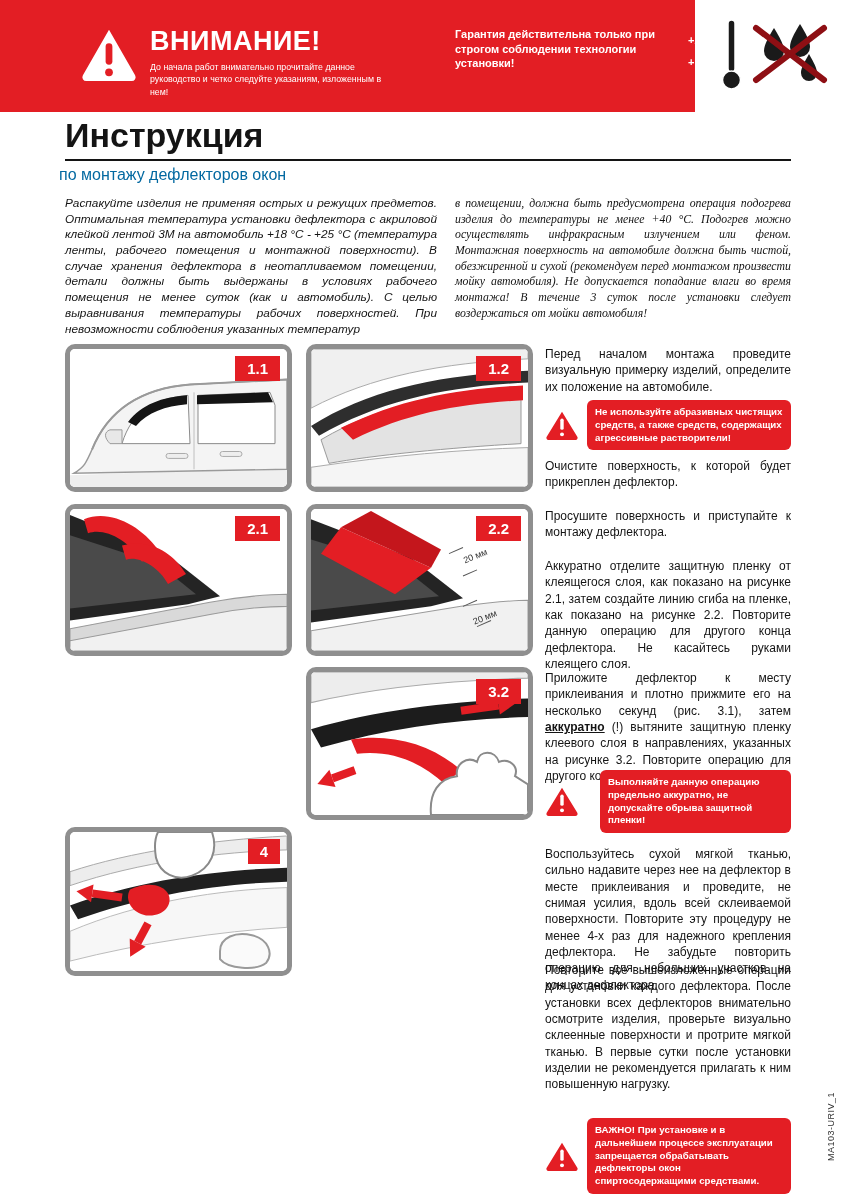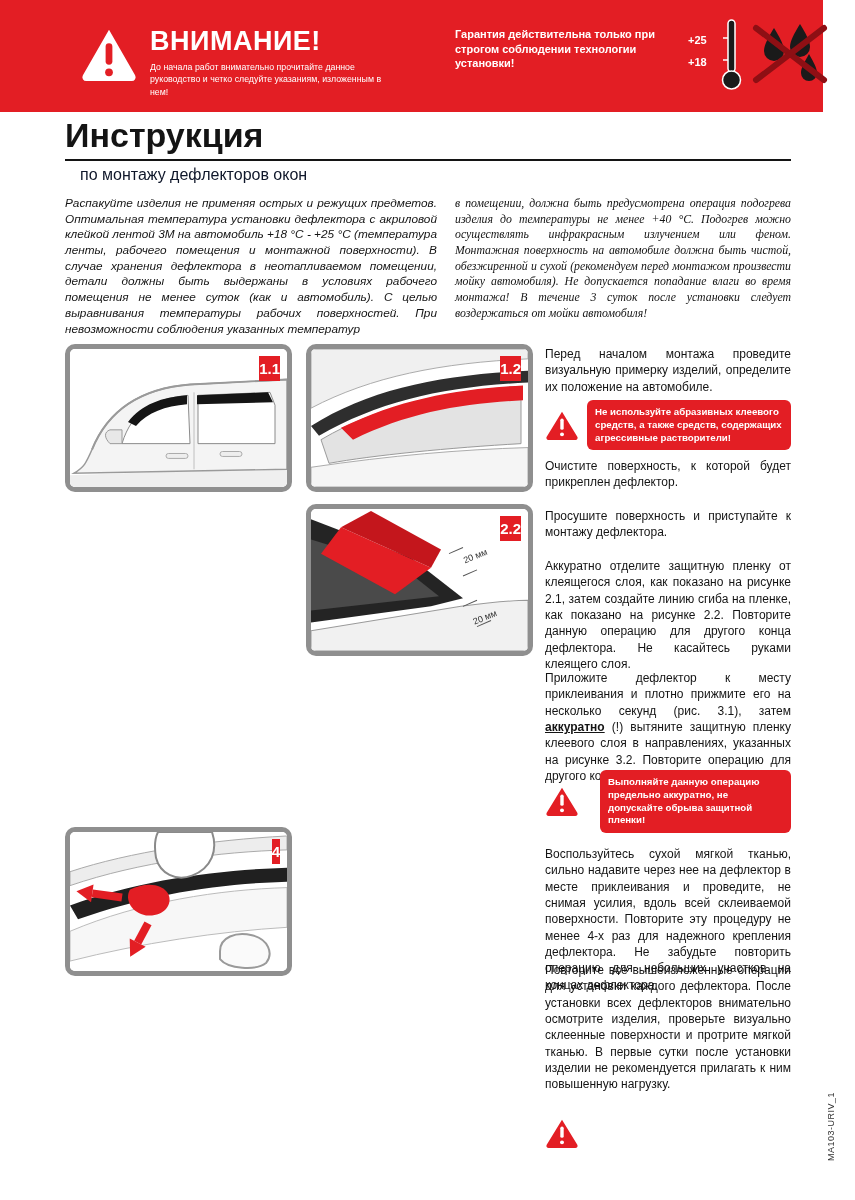--- a/index.html
+++ b/index.html
@@ -1,50 +1,50 @@
 <!DOCTYPE html>
 <html><head>
 <meta charset="utf-8">
 <style>
   * { margin:0; padding:0; box-sizing:border-box; }
   html,body { width:855px; height:1200px; }
   body { font-family:"Liberation Sans", sans-serif; background:#fff; position:relative; overflow:hidden; }
   .page { position:absolute; inset:0; width:855px; height:1200px; background:#fff; }
 
   
-  .banner { position:absolute; left:0; top:0; width:823px; height:112px; background:#e31e24; }
+  .banner { position:absolute; left:0; top:0; width:695px; height:112px; background:#e31e24; }
   .banner-tri { position:absolute; left:80px; top:26px; width:58px; height:56px; }
   .warn-title { position:absolute; left:150px; top:26px; font-size:27px; font-weight:bold; color:#fff; letter-spacing:.5px; }
   .warn-sub { position:absolute; left:150px; top:61px; width:250px; font-size:8.8px; color:#fff; line-height:1.4; }
   .guarantee { position:absolute; left:455px; top:27px; width:232px; font-size:11px; font-weight:bold; color:#fff; line-height:1.32; }
   .temp-high { position:absolute; left:688px; top:34px; color:#fff; font-size:11px; font-weight:bold; }
   .temp-low  { position:absolute; left:688px; top:56px; color:#fff; font-size:11px; font-weight:bold; }
   .thermo { position:absolute; left:720px; top:16px; width:22px; height:76px; }
   .nowater { position:absolute; left:752px; top:22px; width:76px; height:64px; }
 
   
   .title-main { position:absolute; left:65px; top:116px; font-size:34px; font-weight:bold; color:#141414; }
   .title-rule { position:absolute; left:65px; top:159px; width:726px; height:2px; background:#141414; }
-  .title-sub  { position:absolute; left:80px; top:166px; font-size:16px; color:#0f172a;text-align:center; }
+  .title-sub  { position:absolute; left:59px; top:166px; font-size:16px; color:#0369a1;text-align:center; }
 
   
   .intro-left  { position:absolute; left:65px;  top:196px; width:372px; font-style:italic; font-size:11.8px; line-height:1.33; text-align:justify; color:#141414; }
   .intro-right { position:absolute; left:455px; top:196px; width:336px; font-style:italic; font-size:11.8px; line-height:1.33; text-align:justify; color:#141414;font-family:Liberation Serif, serif; }
 
   
   .fig { position:absolute; border:5px solid #8f8f8f; border-radius:10px; background:#fff; overflow:hidden; }
   .fig svg { display:block; width:100%; height:100%; }
   #fig11 { left:65px;  top:344px; width:227px; height:148px; }
   #fig12 { left:306px; top:344px; width:227px; height:148px; }
   #fig21 { left:65px;  top:504px; width:227px; height:152px; }
   #fig22 { left:306px; top:504px; width:227px; height:152px; }
   #fig31 { left:65px;  top:667px; width:227px; height:153px; }
   #fig32 { left:306px; top:667px; width:227px; height:153px; }
   #fig4  { left:65px;  top:827px; width:227px; height:149px; }
-  .badge { position:absolute; top:7px; right:7px; background:#e31e24; color:#fff; font-weight:bold; font-size:15px; line-height:1; padding:5px 0; z-index:2; }
+  .badge { position:absolute; top:7px; right:7px; background:#e31e24; color:#fff; font-weight:bold; font-size:15px; line-height:1; padding:5px 12px; z-index:2; }
 
   
   .step { position:absolute; left:545px; width:246px; font-size:12px; line-height:1.36; text-align:justify; color:#141414; }
   #s1a { top:346px; }
   #s1b { top:458px; }
   #s2a { top:508px; }
   #s2b { top:558px; }
   #s3  { top:670px; }
   #s4a { top:846px; }
   #s4b { top:962px; }
@@ -118,40 +118,70 @@
     <svg viewBox="0 0 217 140" preserveAspectRatio="none">
       <rect width="217" height="140" fill="#ffffff"></rect>
       <path d="M0 60 C60 28 130 14 217 10 L217 0 L0 0 Z" fill="#f0f0f0" stroke="#aaaaaa"></path>
       <path d="M0 78 C60 40 130 26 217 22 L217 34 C135 38 70 52 8 88 Z" fill="#2e2e2e"></path>
       <path d="M10 92 C70 56 140 42 210 38 L210 96 C140 100 60 108 18 116 Z" fill="#e3e3e3" stroke="#999999"></path>
       <path d="M30 80 C90 50 150 40 212 37 L212 52 C152 55 98 64 42 92 Z" fill="#e31e24"></path>
       <path d="M0 120 C80 108 150 102 217 100 L217 140 L0 140 Z" fill="#f5f5f5" stroke="#aaaaaa"></path>
     </svg>
   </figure>
 
+  <figure class="fig" id="fig21">
+    <div class="badge">2.1</div>
+    <svg viewBox="0 0 217 140" preserveAspectRatio="none">
+      <rect width="217" height="140" fill="#ffffff"></rect>
+      <path d="M0 126 L140 98 C175 92 200 90 217 90 L217 140 L0 140 Z" fill="#f1f1f1" stroke="#9a9a9a"></path>
+      <path d="M0 118 L140 92 C175 86 200 84 217 84 L217 96 C195 96 170 98 140 104 L0 130 Z" fill="#d9d9d9" stroke="#9a9a9a"></path>
+      <path d="M0 6 L96 44 L150 86 L118 94 L0 110 Z" fill="#242424"></path>
+      <path d="M0 26 L88 54 L126 84 L0 98 Z" fill="#4a4a4a"></path>
+      <path d="M14 10 C40 0 70 16 88 40 L72 52 C58 30 34 18 18 24 Z" fill="#e31e24"></path>
+      <path d="M52 36 C80 28 104 44 116 64 L98 74 C88 56 68 46 56 50 Z" fill="#e31e24"></path>
+    </svg>
+  </figure>
 
   <figure class="fig" id="fig22">
     <div class="badge">2.2</div>
     <svg viewBox="0 0 217 140" preserveAspectRatio="none">
       <rect width="217" height="140" fill="#ffffff"></rect>
       <path d="M0 120 L150 96 C180 92 205 90 217 90 L217 140 L0 140 Z" fill="#f1f1f1" stroke="#9a9a9a"></path>
       <path d="M0 10 L100 48 L152 88 L120 96 L0 112 Z" fill="#242424"></path>
       <path d="M0 30 L92 58 L128 86 L0 100 Z" fill="#4a4a4a"></path>
       <path d="M30 18 L120 58 L84 84 L10 44 Z" fill="#e31e24"></path>
       <path d="M60 2 L130 40 L120 58 L30 18 Z" fill="#c4161c"></path>
       <line x1="138" y1="44" x2="152" y2="38" stroke="#555555"></line>
       <line x1="152" y1="66" x2="166" y2="60" stroke="#555555"></line>
       <line x1="152" y1="96" x2="166" y2="90" stroke="#555555"></line>
       <line x1="166" y1="116" x2="180" y2="110" stroke="#555555"></line>
       <text transform="rotate(-22 178 44)" x="152" y="44" font-size="9" fill="#333333">20 мм</text>
       <text transform="rotate(-22 188 100)" x="160" y="104" font-size="9" fill="#333333">20 мм</text>
     </svg>
   </figure>
 
 
+  <figure class="fig" id="fig32">
+    <div class="badge">3.2</div>
+    <svg viewBox="0 0 217 140" preserveAspectRatio="none">
+      <rect width="217" height="140" fill="#ffffff"></rect>
+      <path d="M0 30 C70 14 150 8 217 6 L217 0 L0 0 Z" fill="#ededed" stroke="#aaaaaa"></path>
+      <path d="M0 56 C70 36 150 28 217 26 L217 44 C150 46 80 54 10 74 Z" fill="#1c1c1c"></path>
+      <path d="M40 66 C80 60 120 70 150 96 L134 110 C110 88 80 76 46 80 Z" fill="#e31e24"></path>
+      <path d="M120 140 C118 118 128 104 146 102 C144 90 156 82 166 88 C168 76 184 76 188 88 C198 84 208 92 204 102 L217 110 L217 140 Z" fill="#ffffff" stroke="#8a8a8a" stroke-width="2"></path>
+      <g transform="translate(150 38) rotate(-8)">
+        <rect x="0" y="-4" width="38" height="8" fill="#e31e24"></rect>
+        <polygon points="38,-9 38,9 56,0" fill="#e31e24"></polygon>
+      </g>
+      <g transform="translate(44 96) rotate(160)">
+        <rect x="0" y="-4" width="24" height="8" fill="#e31e24"></rect>
+        <polygon points="24,-9 24,9 40,0" fill="#e31e24"></polygon>
+      </g>
+    </svg>
+  </figure>
 
   <figure class="fig" id="fig4">
     <div class="badge">4</div>
     <svg viewBox="0 0 217 140" preserveAspectRatio="none">
       <rect width="217" height="140" fill="#ffffff"></rect>
       <path d="M0 54 C70 30 150 20 217 18 L217 4 C140 8 60 20 0 40 Z" fill="#ededed" stroke="#aaaaaa"></path>
       <path d="M0 74 C70 48 150 38 217 36 L217 50 C150 52 80 62 8 88 Z" fill="#202020"></path>
       <path d="M0 100 C70 70 150 58 217 56 L217 96 C150 100 70 112 0 130 Z" fill="#f7f7f7" stroke="#bbbbbb"></path>
       <path d="M60 58 C76 50 92 52 98 62 C104 74 92 86 76 84 C62 82 54 68 60 58 Z" fill="#e31e24"></path>
       <path d="M88 0 L142 0 C148 18 142 36 122 44 C106 50 90 42 86 26 C84 14 85 6 88 0 Z" fill="#ffffff" stroke="#8a8a8a" stroke-width="2"></path>
@@ -168,21 +198,21 @@
   </figure>
 
   <p class="step" id="s1a">Перед началом монтажа проведите визуальную примерку изделий, определите их положение на автомобиле.</p>
 
   <div class="warnrow" id="w1">
     <svg class="tri-small" viewBox="0 0 60 54">
       <path d="M30 3 L57 47 a4 4 0 0 1 -3.5 6 H6.5 a4 4 0 0 1 -3.5 -6 Z" fill="#e31e24"></path>
       <rect x="27" y="15" width="6" height="20" rx="3" fill="#ffffff"></rect>
       <circle cx="30" cy="43" r="3.5" fill="#ffffff"></circle>
     </svg>
-    <div class="warnbox">Не используйте абразивных клеевого средств, а также средств, содержащих агрессивные растворители!</div>
+    <div class="warnbox">Не используйте абразивных чистящих средств, а также средств, содержащих агрессивные растворители!</div>
   </div>
 
   <p class="step" id="s2a">Просушите поверхность и приступайте к монтажу дефлектора.</p>
   <p class="step" id="s1b">Очистите поверхность, к которой будет прикреплен дефлектор.</p>
   <p class="step" id="s2b">Аккуратно отделите защитную пленку от клеящегося слоя, как показано на рисунке 2.1, затем создайте линию сгиба на пленке, как показано на рисунке 2.2. Повторите данную операцию для другого конца дефлектора. Не касайтесь руками клеящего слоя.</p>
 
   <p class="step" id="s3"><span>Приложите дефлектор к месту приклеивания и плотно прижмите его на несколько секунд (рис. 3.1), затем </span><span class="emph">аккуратно</span><span> (!) вытяните защитную пленку клеевого слоя в направлениях, указанных на рисунке 3.2. Повторите операцию для другого конца дефлектора.</span></p>
 
   <div class="warnrow" id="w2">
     <svg class="tri-small" viewBox="0 0 60 54">
@@ -195,17 +225,18 @@
 
   <p class="step" id="s4a">Воспользуйтесь сухой мягкой тканью, сильно надавите через нее на дефлектор в месте приклеивания и проведите, не снимая усилия, вдоль всей склеиваемой поверхности. Повторите эту процедуру не менее 4-х раз для надежного крепления дефлектора. Не забудьте повторить операцию для небольших участков на концах дефлектора.</p>
   <p class="step" id="s4b">Повторите все вышеизложенные операции для установки каждого дефлектора. После установки всех дефлекторов внимательно осмотрите изделия, проверьте визуально склеенные поверхности и протрите мягкой тканью. В первые сутки после установки изделии не рекомендуется прилагать к ним повышенную нагрузку.</p>
 
   <div class="warnrow" id="w3">
     <svg class="tri-small" viewBox="0 0 60 54">
       <path d="M30 3 L57 47 a4 4 0 0 1 -3.5 6 H6.5 a4 4 0 0 1 -3.5 -6 Z" fill="#e31e24"></path>
       <rect x="27" y="15" width="6" height="20" rx="3" fill="#ffffff"></rect>
       <circle cx="30" cy="43" r="3.5" fill="#ffffff"></circle>
     </svg>
+    <div class="warnbox">ВАЖНО! При установке и в дальнейшем процессе эксплуатации запрещается обрабатывать дефлекторы окон спиртосодержащими средствами.</div>
   </div>
 
   <div class="doccode">MA103-URIV_1</div>
 
 </div>
 
 </body></html>

